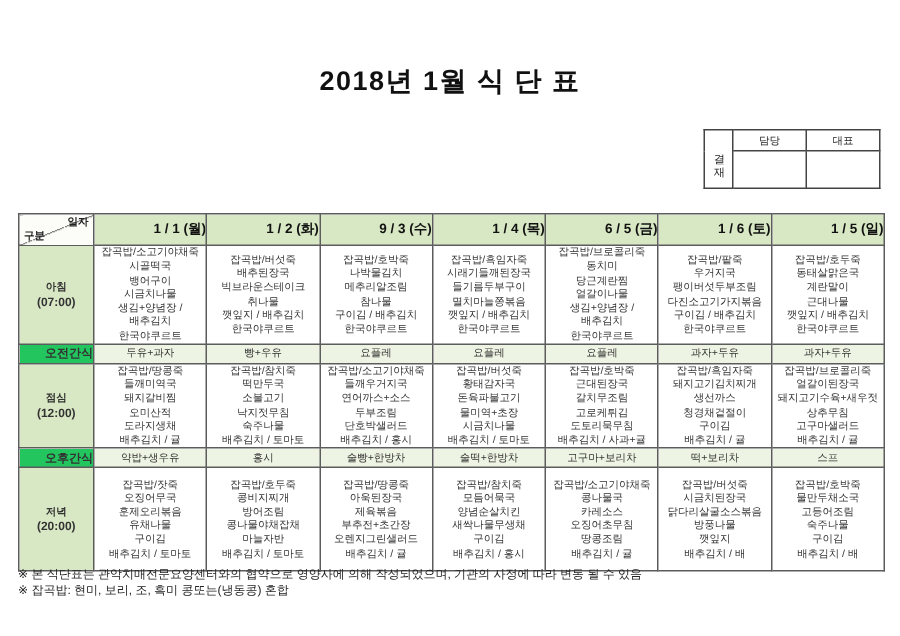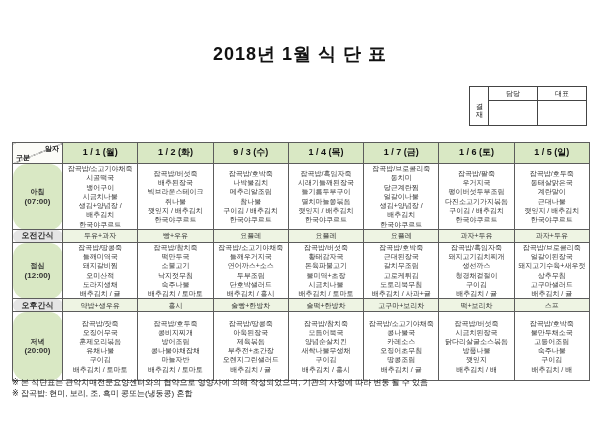--- a/index.html
+++ b/index.html
@@ -14,29 +14,29 @@
   .approval .stamp{width:18px;height:38px;letter-spacing:1px;}
   .approval .stamp span{writing-mode:vertical-lr;text-orientation:upright;font-size:7.5px;}
   .approval .head{width:48px;height:13px;}
   .approval .blank{height:24px;}
   .subtitle{position:absolute;top:106px;left:12px;font-size:10px;font-weight:bold;color:#111;}
   
   table.menu{position:absolute;top:122px;left:12px;width:578px;border-collapse:collapse;
              table-layout:fixed;}
   table.menu td{border:1px solid #5c5c5c;padding:0;text-align:center;vertical-align:middle;
                 font-size:7px;line-height:9.2px;color:#333;overflow:hidden;}
-  table.menu tr.hdr td{height:20px;background:#d9e8c4;font-weight:bold;font-size:9px;color:#111;}
+  table.menu tr.hdr td{height:20px;background:#d9e8c4;font-weight:bold;font-size:9px;color:#111;text-align:right;}
   td.corner{position:relative;background:#fcfcf8 linear-gradient(to bottom right,
             transparent 49.3%, #5c5c5c 49.3%, #5c5c5c 50.9%, transparent 50.9%) !important;}
   td.corner .tr{position:absolute;top:1px;right:3px;font-size:7px;font-weight:bold;color:#222;}
   td.corner .bl{position:absolute;bottom:1px;left:3px;font-size:7px;font-weight:bold;color:#222;}
-  td.rowlabel{background:#d9e8c4;font-weight:bold;font-size:9px;color:#111;line-height:11px;border-radius:14px;}
+  td.rowlabel{background:#d9e8c4;font-weight:bold;font-size:9px;color:#111;line-height:11px;}
   td.rowlabel .time{font-weight:bold;font-size:8px;}
   tr.snack td{height:12px;background:#eef4e3;font-size:7px;}
-  tr.snack td.rowlabel{font-size:8px;background:#e5e5e5;}
+  tr.snack td.rowlabel{font-size:8px;background:#22c55e;text-align:right;}
   tr.meal-breakfast td{height:65px;}
   tr.meal-lunch td{height:53px;}
   tr.meal-dinner td{height:68px;}
   .notes{position:absolute;left:12px;top:357px;width:580px;}
   .note-line{font-size:8px;font-weight:normal;color:#222;line-height:11px;white-space:nowrap;}
 </style>
 </head>
 <body>
 
 <div class="page">
@@ -74,21 +74,21 @@
     <tbody>
         <tr class="hdr">
           <td class="corner">
             <span class="tr">일자</span>
             <span class="bl">구분</span>
           </td>
           <td>1 / 1 (월)</td>
           <td>1 / 2 (화)</td>
           <td>9 / 3 (수)</td>
           <td>1 / 4 (목)</td>
-          <td>1 / 7 (금)</td>
+          <td>6 / 5 (금)</td>
           <td>1 / 6 (토)</td>
           <td>1 / 5 (일)</td>
         </tr>
         <tr class="meal-breakfast">
           <td class="rowlabel">
             <div>아침</div>
             <div class="time">(07:00)</div>
           </td>
           <td>
             <div>잡곡밥/소고기야채죽</div>

